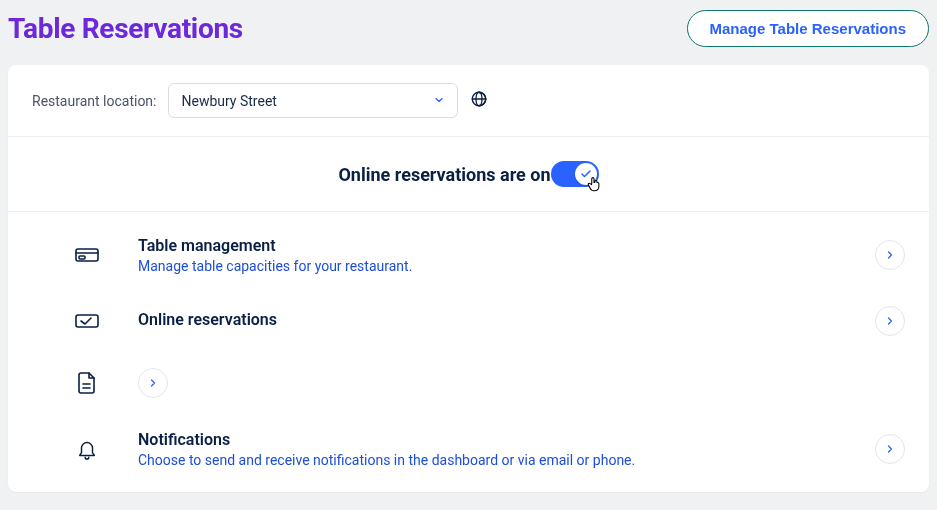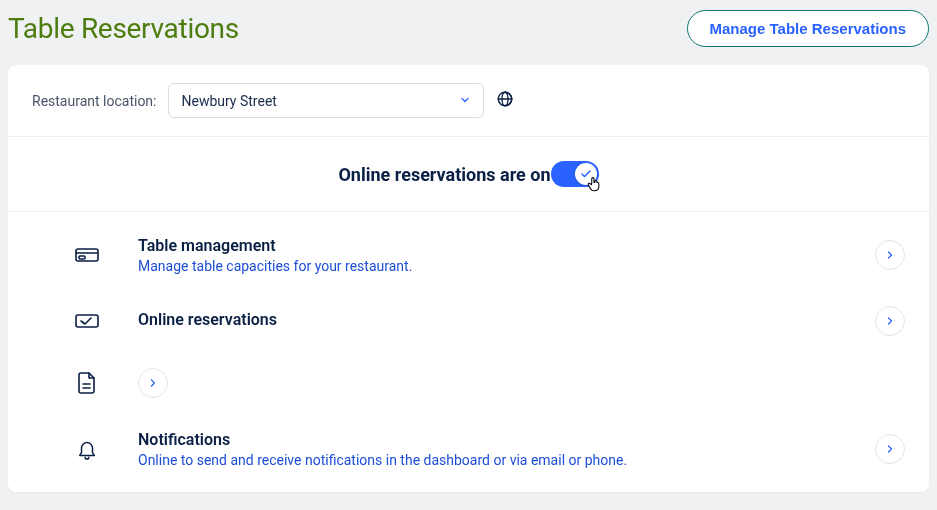--- a/index.html
+++ b/index.html
@@ -12,22 +12,22 @@
       color: #0a1f44;
     }
     .header {
       display: flex;
       justify-content: space-between;
       align-items: center;
       padding: 10px 8px 18px 8px;
     }
     .page-title {
       font-size: 28px;
-      font-weight: 400;
-      color: #4d7c0f;
+      font-weight: 700;
+      color: #6d28d9;
       letter-spacing: -0.3px;
     }
     .manage-btn {
       background: #fff;
       border: 1px solid #0f766e;
       border-radius: 22px;
       padding: 9px 22px;
       color: #2962ff;
       font-size: 15px;
       font-weight: 600;
@@ -50,21 +50,21 @@
       font-size: 14px;
       color: #4a5568;
     }
     .location-select {
       display: flex;
       align-items: center;
       justify-content: space-between;
       border: 1px solid #d8dce3;
       border-radius: 6px;
       padding: 7px 12px;
-      width: 316px;
+      width: 290px;
       cursor: pointer;
     }
     .location-select-text {
       font-size: 14px;
       color: #1a2b4a;
     }
     .chev-down { color: #2962ff; }
     .idea-icon { color: #0a1f44; }
     .toggle-row {
       display: flex;
@@ -246,21 +246,21 @@
 
     <div class="list-item">
       <span class="list-icon">
         <svg width="22" height="24" viewBox="0 0 24 24" fill="none" stroke="currentColor" stroke-width="1.6" stroke-linecap="round" stroke-linejoin="round">
           <path d="M18 16v-5a6 6 0 0 0-12 0v5l-2 3h16z"></path>
           <path d="M10 21a2 2 0 0 0 4 0"></path>
         </svg>
       </span>
       <div class="list-text">
         <div class="list-title">Notifications</div>
-        <div class="list-desc">Online to send and receive notifications in the dashboard or via email or phone.</div>
+        <div class="list-desc">Choose to send and receive notifications in the dashboard or via email or phone.</div>
       </div>
       <span class="chev-circle">
         <svg width="12" height="12" viewBox="0 0 24 24" fill="none" stroke="currentColor" stroke-width="2.5" stroke-linecap="round" stroke-linejoin="round">
             <polyline points="9 18 15 12 9 6"></polyline>
           </svg>
       </span>
     </div>
 
   </div>
 </div>

